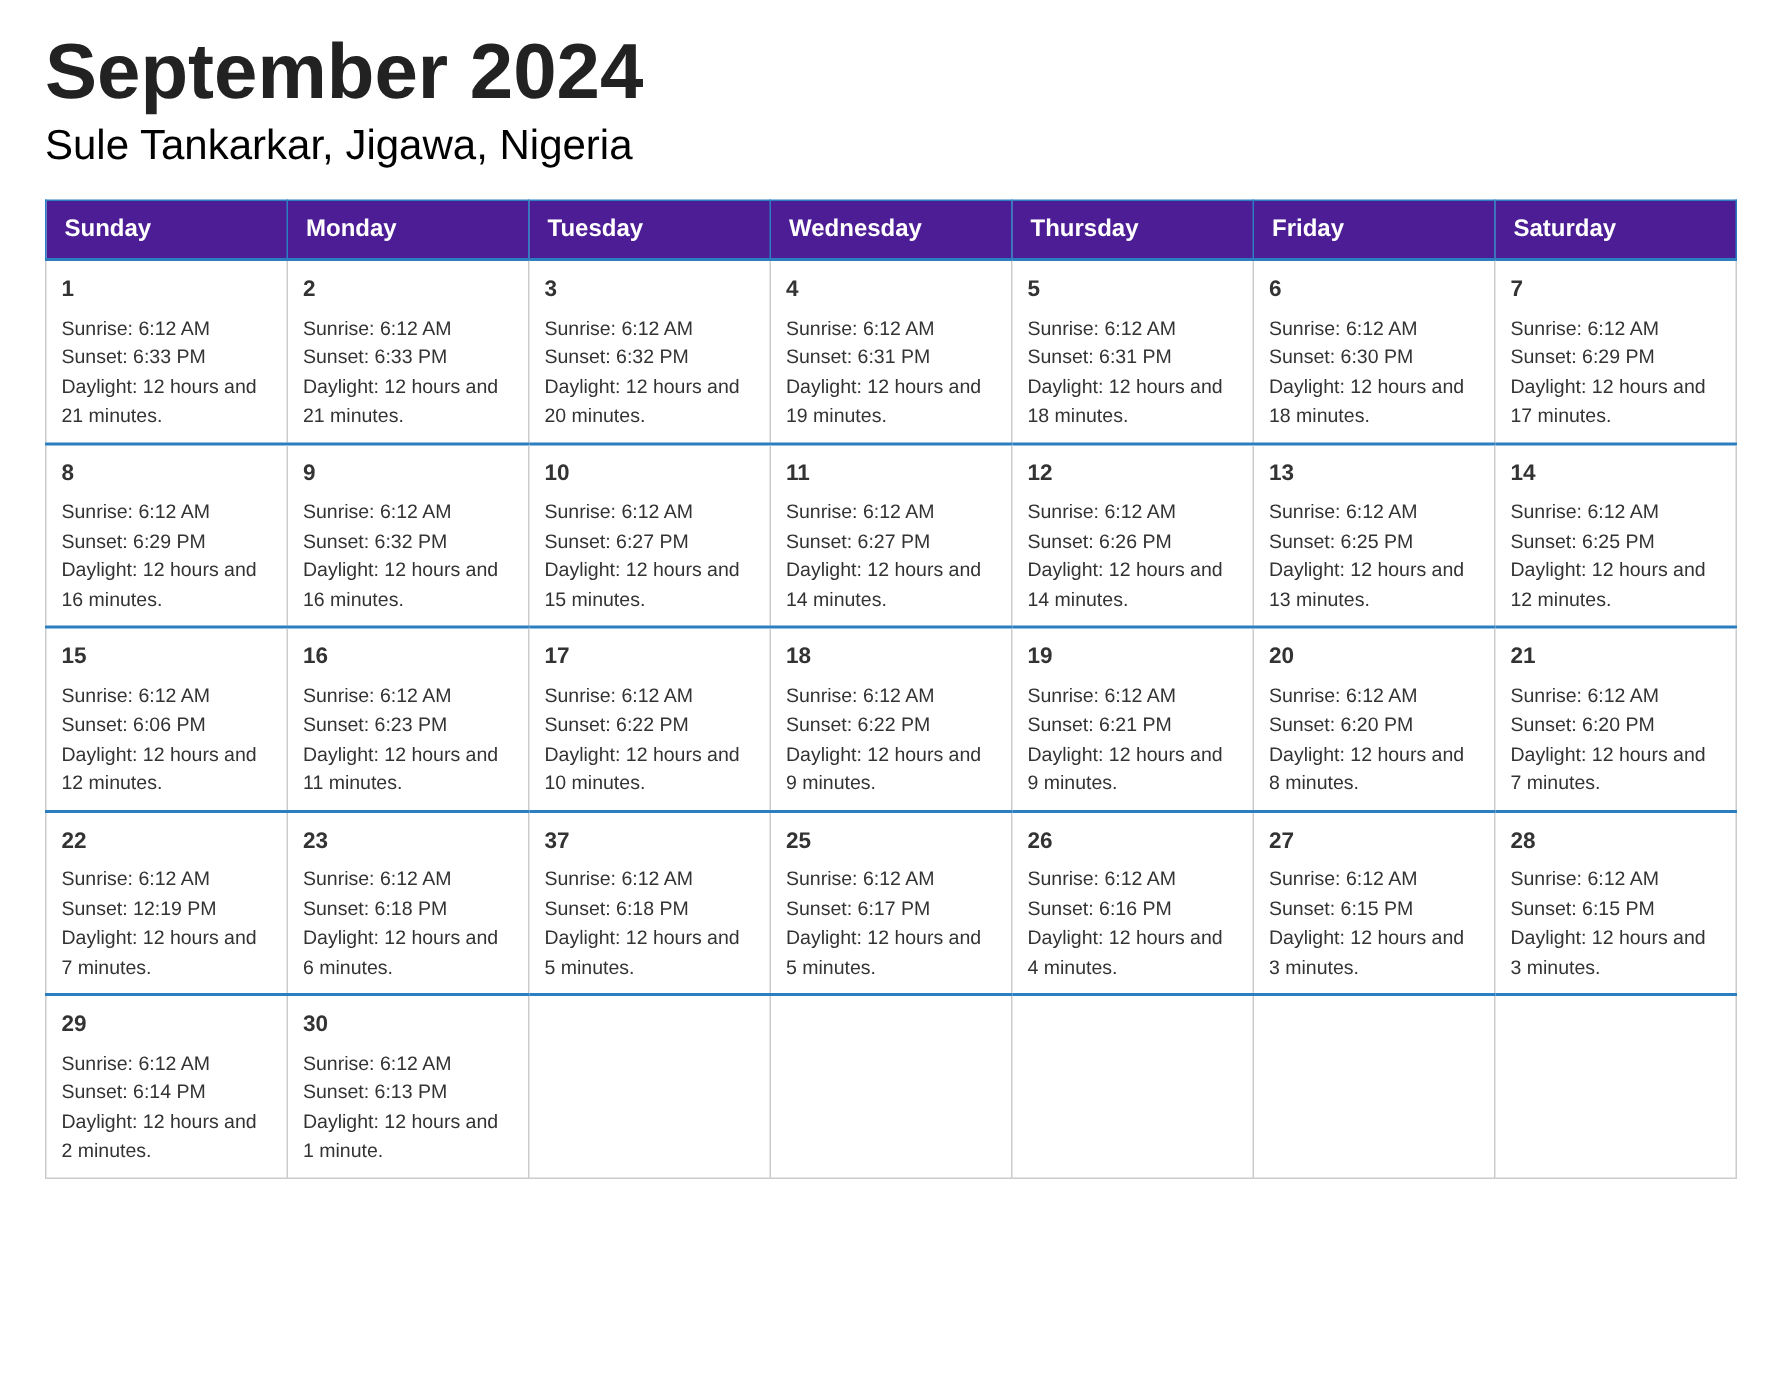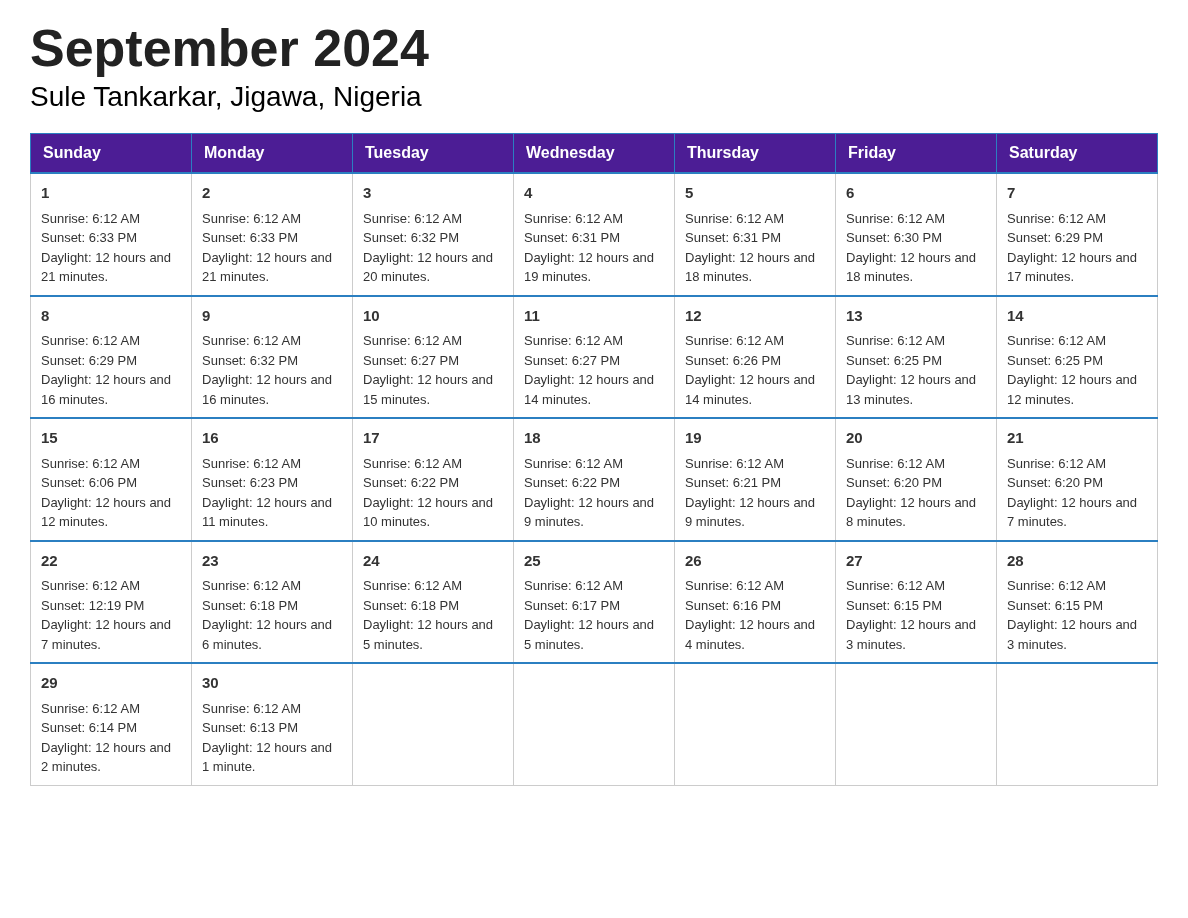--- a/index.html
+++ b/index.html
@@ -151,21 +151,21 @@
         <td><span class="day-number">16</span><span>Sunrise: 6:12 AM</span><br><span>Sunset: 6:23 PM</span><br><span>Daylight: 12 hours and 11 minutes.</span></td>
         <td><span class="day-number">17</span><span>Sunrise: 6:12 AM</span><br><span>Sunset: 6:22 PM</span><br><span>Daylight: 12 hours and 10 minutes.</span></td>
         <td><span class="day-number">18</span><span>Sunrise: 6:12 AM</span><br><span>Sunset: 6:22 PM</span><br><span>Daylight: 12 hours and 9 minutes.</span></td>
         <td><span class="day-number">19</span><span>Sunrise: 6:12 AM</span><br><span>Sunset: 6:21 PM</span><br><span>Daylight: 12 hours and 9 minutes.</span></td>
         <td><span class="day-number">20</span><span>Sunrise: 6:12 AM</span><br><span>Sunset: 6:20 PM</span><br><span>Daylight: 12 hours and 8 minutes.</span></td>
         <td><span class="day-number">21</span><span>Sunrise: 6:12 AM</span><br><span>Sunset: 6:20 PM</span><br><span>Daylight: 12 hours and 7 minutes.</span></td>
       </tr>
       <tr>
         <td><span class="day-number">22</span><span>Sunrise: 6:12 AM</span><br><span>Sunset: 12:19 PM</span><br><span>Daylight: 12 hours and 7 minutes.</span></td>
         <td><span class="day-number">23</span><span>Sunrise: 6:12 AM</span><br><span>Sunset: 6:18 PM</span><br><span>Daylight: 12 hours and 6 minutes.</span></td>
-        <td><span class="day-number">24</span><span>Sunrise: 6:12 AM</span><br><span>Sunset: 6:18 PM</span><br><span>Daylight: 12 hours and 5 minutes.</span></td>
+        <td><span class="day-number">37</span><span>Sunrise: 6:12 AM</span><br><span>Sunset: 6:18 PM</span><br><span>Daylight: 12 hours and 5 minutes.</span></td>
         <td><span class="day-number">25</span><span>Sunrise: 6:12 AM</span><br><span>Sunset: 6:17 PM</span><br><span>Daylight: 12 hours and 5 minutes.</span></td>
         <td><span class="day-number">26</span><span>Sunrise: 6:12 AM</span><br><span>Sunset: 6:16 PM</span><br><span>Daylight: 12 hours and 4 minutes.</span></td>
         <td><span class="day-number">27</span><span>Sunrise: 6:12 AM</span><br><span>Sunset: 6:15 PM</span><br><span>Daylight: 12 hours and 3 minutes.</span></td>
         <td><span class="day-number">28</span><span>Sunrise: 6:12 AM</span><br><span>Sunset: 6:15 PM</span><br><span>Daylight: 12 hours and 3 minutes.</span></td>
       </tr>
       <tr>
         <td><span class="day-number">29</span><span>Sunrise: 6:12 AM</span><br><span>Sunset: 6:14 PM</span><br><span>Daylight: 12 hours and 2 minutes.</span></td>
         <td><span class="day-number">30</span><span>Sunrise: 6:12 AM</span><br><span>Sunset: 6:13 PM</span><br><span>Daylight: 12 hours and 1 minute.</span></td>
         <td class="empty-cell">&nbsp;</td>
         <td class="empty-cell">&nbsp;</td>

